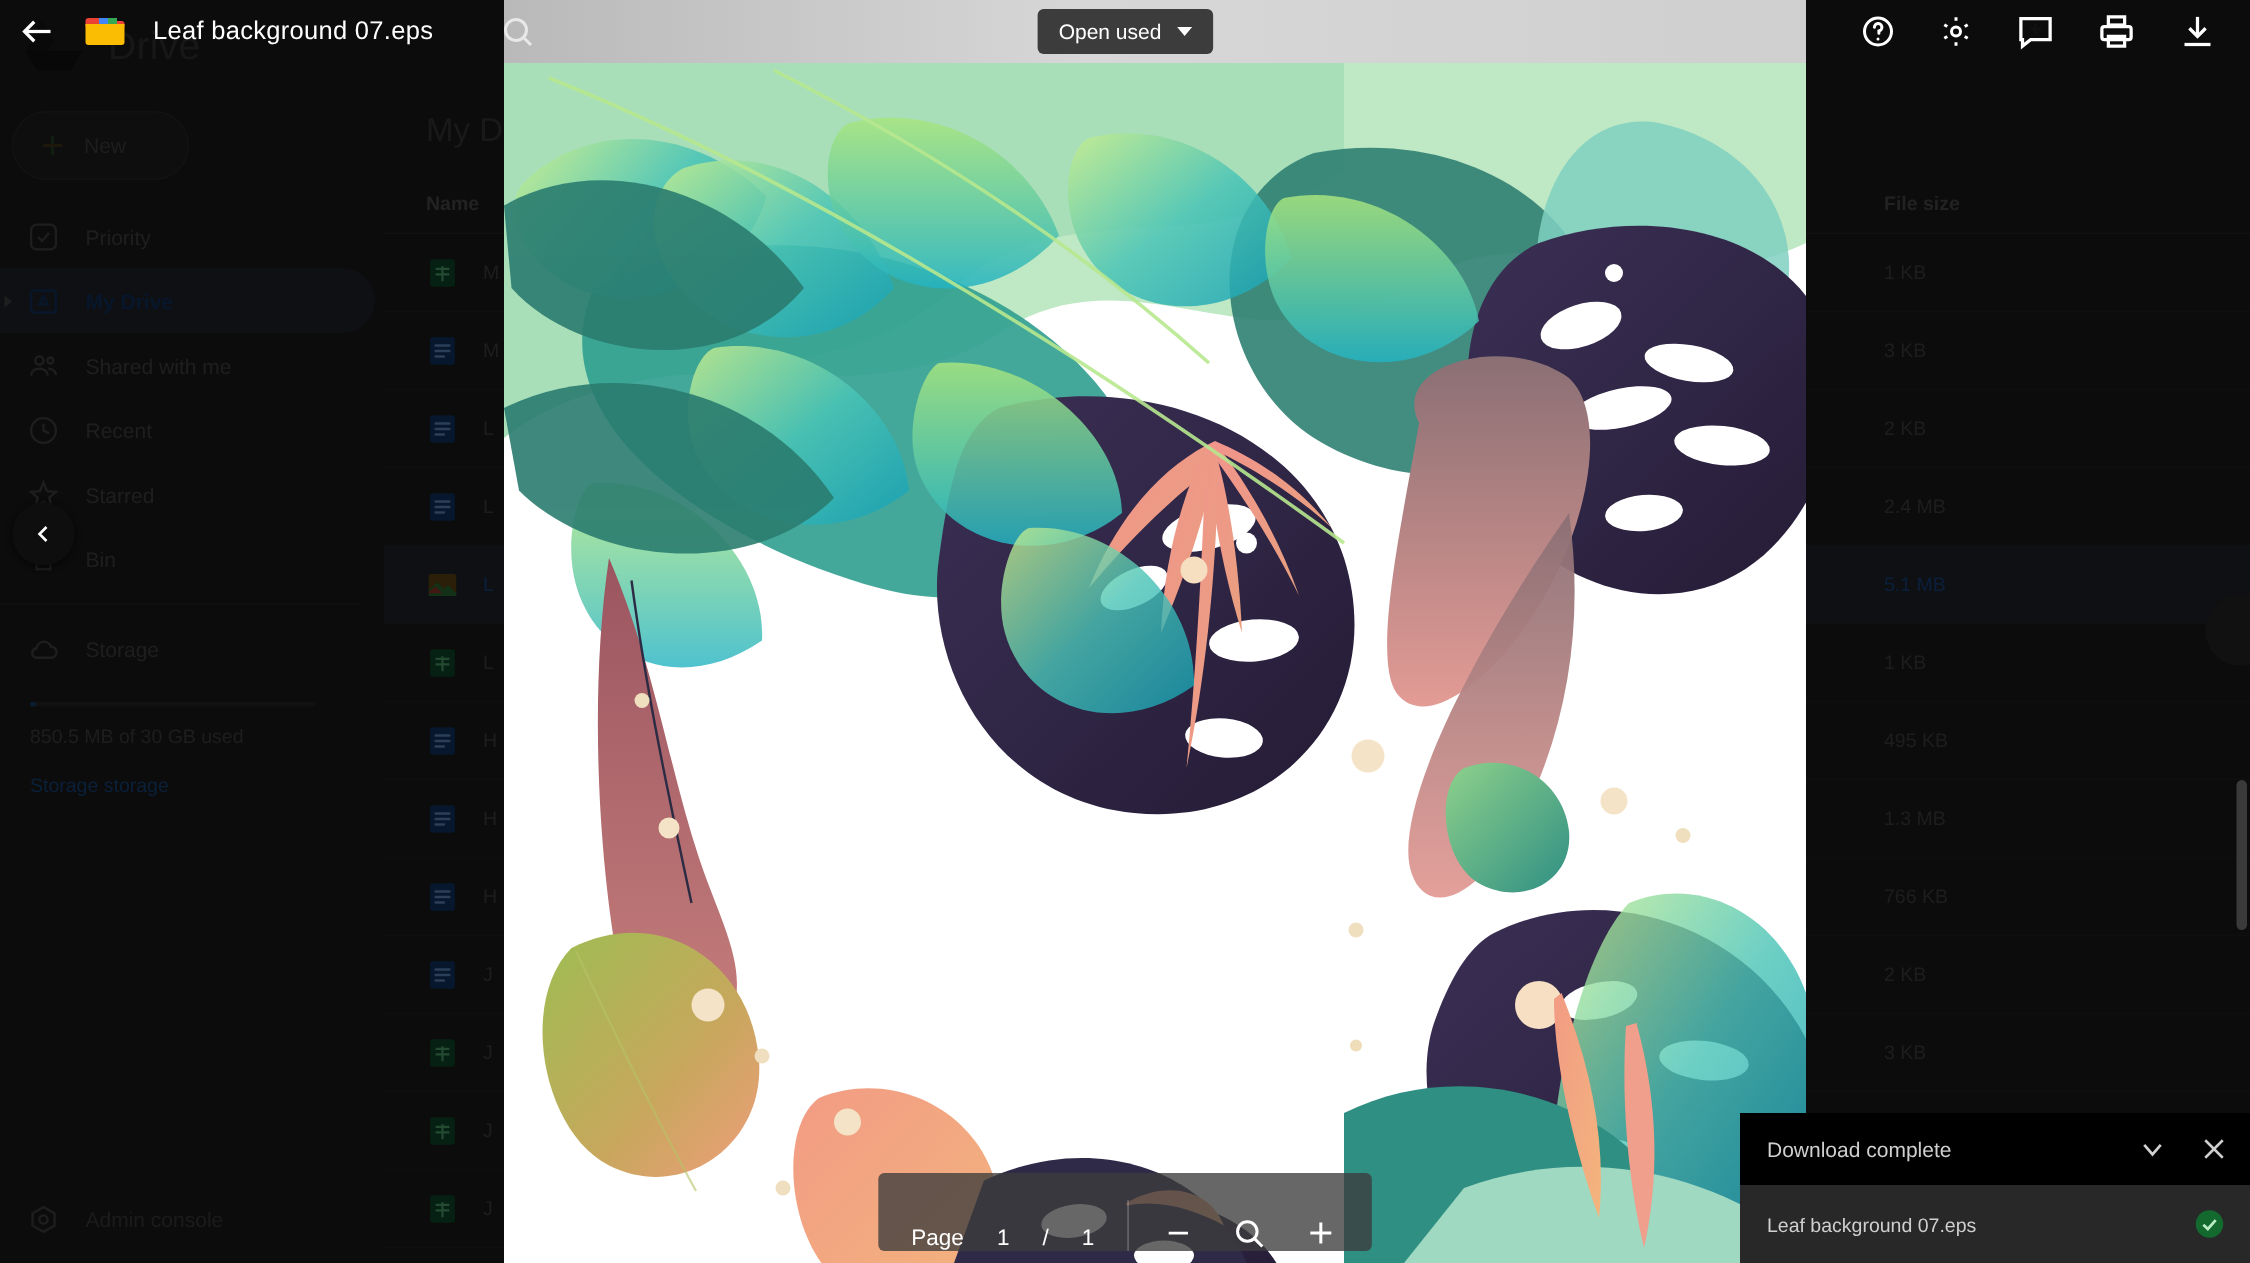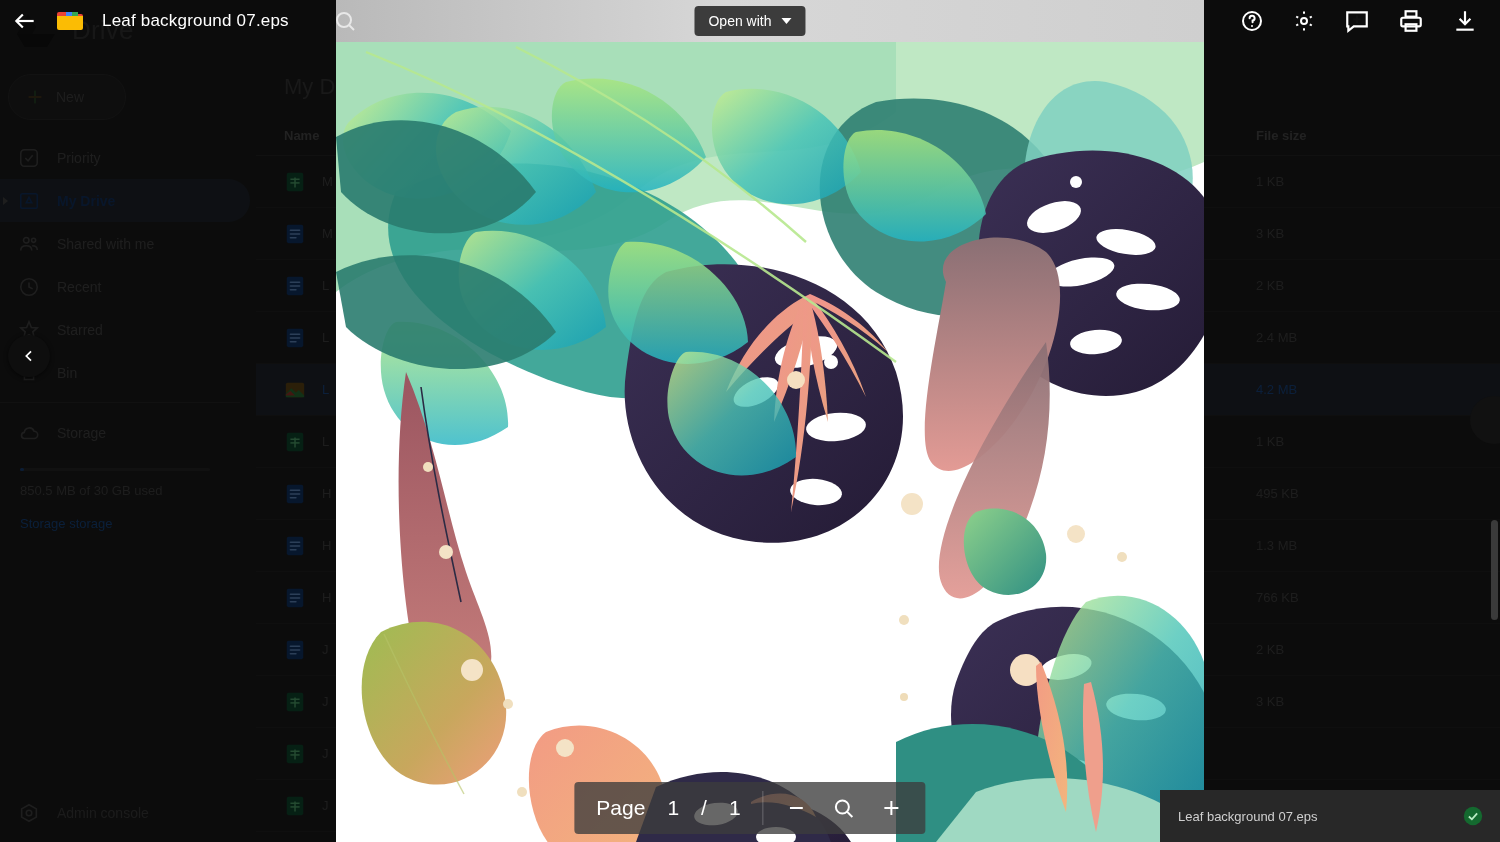--- a/index.html
+++ b/index.html
@@ -135,21 +135,21 @@
   .pv-stage-top-strip {
     position: absolute; top: 0; left: 0; width: 868px; height: 42px;
     background: linear-gradient(90deg,#b9b9b9,#d7d7d7 45%,#cfcfcf);
   }
   .art { position: absolute; top: 42px; left: 0; width: 868px; height: 800px; }
   .art svg { display: block; width: 868px; height: 800px; }
 
   .page-ctrl {
     position: absolute; bottom: 8px; left: 50%; transform: translateX(-50%);
     height: 52px; background: rgba(60,60,60,0.78); border-radius: 4px;
-    display: flex; align-items: center; color: #fff; font-size: 21px;
+    display: flex; align-items: flex-end; color: #fff; font-size: 15px;
     z-index: 64;
   }
   .page-ctrl .grp1 { display: flex; align-items: center; gap: 22px; padding: 0 22px; }
   .page-sep { width: 1px; height: 34px; background: rgba(255,255,255,.25); }
   .page-ctrl .grp2 { display: flex; align-items: center; gap: 24px; padding: 0 22px; }
   .zbtn { cursor: pointer; display:flex; align-items:center; }
 
   .nav-next {
     position: absolute; right: -18px; top: 396px; width: 48px; height: 48px;
     border-radius: 50%; background: #111; z-index: 62;
@@ -381,21 +381,21 @@
             <div class="fcell">
               <span class="ftype"><svg viewBox="0 0 24 24" width="22" height="22">
                   <rect x="2" y="4" width="20" height="16" rx="2" fill="#6b4f18"></rect>
                   <path d="M2 16 L8 10 L13 15 L16 12 L22 18 V20 H2 Z" fill="#2d7a3a"></path>
                   <path d="M2 17 L7 13 L12 18 H2 Z" fill="#a83b2e"></path>
                 </svg></span>
               <span class="fname">L</span>
             </div>
             <div class="col-owner"></div>
             <div class="col-mod"></div>
-            <div class="col-size">4.2 MB</div>
+            <div class="col-size">5.1 MB</div>
           </div>
           <div class="row">
             <div class="fcell">
               <span class="ftype"><svg viewBox="0 0 24 24" width="22" height="22">
                   <rect x="3" y="2" width="18" height="20" rx="2" fill="#0f5132"></rect>
                   <g stroke="#5bb97a" stroke-width="1.6">
                     <line x1="7" y1="9" x2="17" y2="9"></line>
                     <line x1="7" y1="13" x2="17" y2="13"></line>
                     <line x1="12" y1="7" x2="12" y2="18"></line>
                   </g>
@@ -738,21 +738,21 @@
           <svg width="26" height="26" viewBox="0 0 24 24" fill="none" stroke="#fff" stroke-width="2.2">
             <line x1="12" y1="3" x2="12" y2="14"></line>
               <polyline points="7,10 12,15 17,10"></polyline>
               <line x1="4" y1="20" x2="20" y2="20"></line>
           </svg>
         </span>
       </div>
     </div>
 
     <div class="open-with">
-      <span>Open with</span>
+      <span>Open used</span>
       <span class="caret-d"></span>
     </div>
 
     <div class="nav-next"></div>
 
     <div class="page-ctrl">
       <div class="grp1">
         <span>Page</span>
         <span>1</span>
         <span>/</span>
@@ -775,20 +775,36 @@
           <svg width="24" height="24" viewBox="0 0 24 24" stroke="#fff" stroke-width="2">
             <line x1="12" y1="5" x2="12" y2="19"></line>
               <line x1="5" y1="12" x2="19" y2="12"></line>
           </svg>
         </span>
       </div>
     </div>
   </div>
 
   <div class="toast">
+    <div class="toast-head">
+      <span>Download complete</span>
+      <span class="acts">
+        <span class="ic">
+          <svg width="22" height="22" viewBox="0 0 24 24" fill="none" stroke="#cfcfcf" stroke-width="2">
+              <polyline points="6,9 12,16 18,9"></polyline>
+            </svg>
+        </span>
+        <span class="ic">
+          <svg width="20" height="20" viewBox="0 0 24 24" fill="none" stroke="#cfcfcf" stroke-width="2">
+              <line x1="5" y1="5" x2="19" y2="19"></line>
+              <line x1="19" y1="5" x2="5" y2="19"></line>
+            </svg>
+        </span>
+      </span>
+    </div>
     <div class="toast-body">
       <span>Leaf background 07.eps</span>
       <span class="check ic">
         <svg width="22" height="22" viewBox="0 0 24 24">
             <circle cx="12" cy="12" r="10" fill="#14692f"></circle>
             <polyline points="7.5,12.5 10.8,15.6 16.5,9.2" fill="none" stroke="#b9ecc4" stroke-width="2"></polyline>
           </svg>
       </span>
     </div>
   </div>

